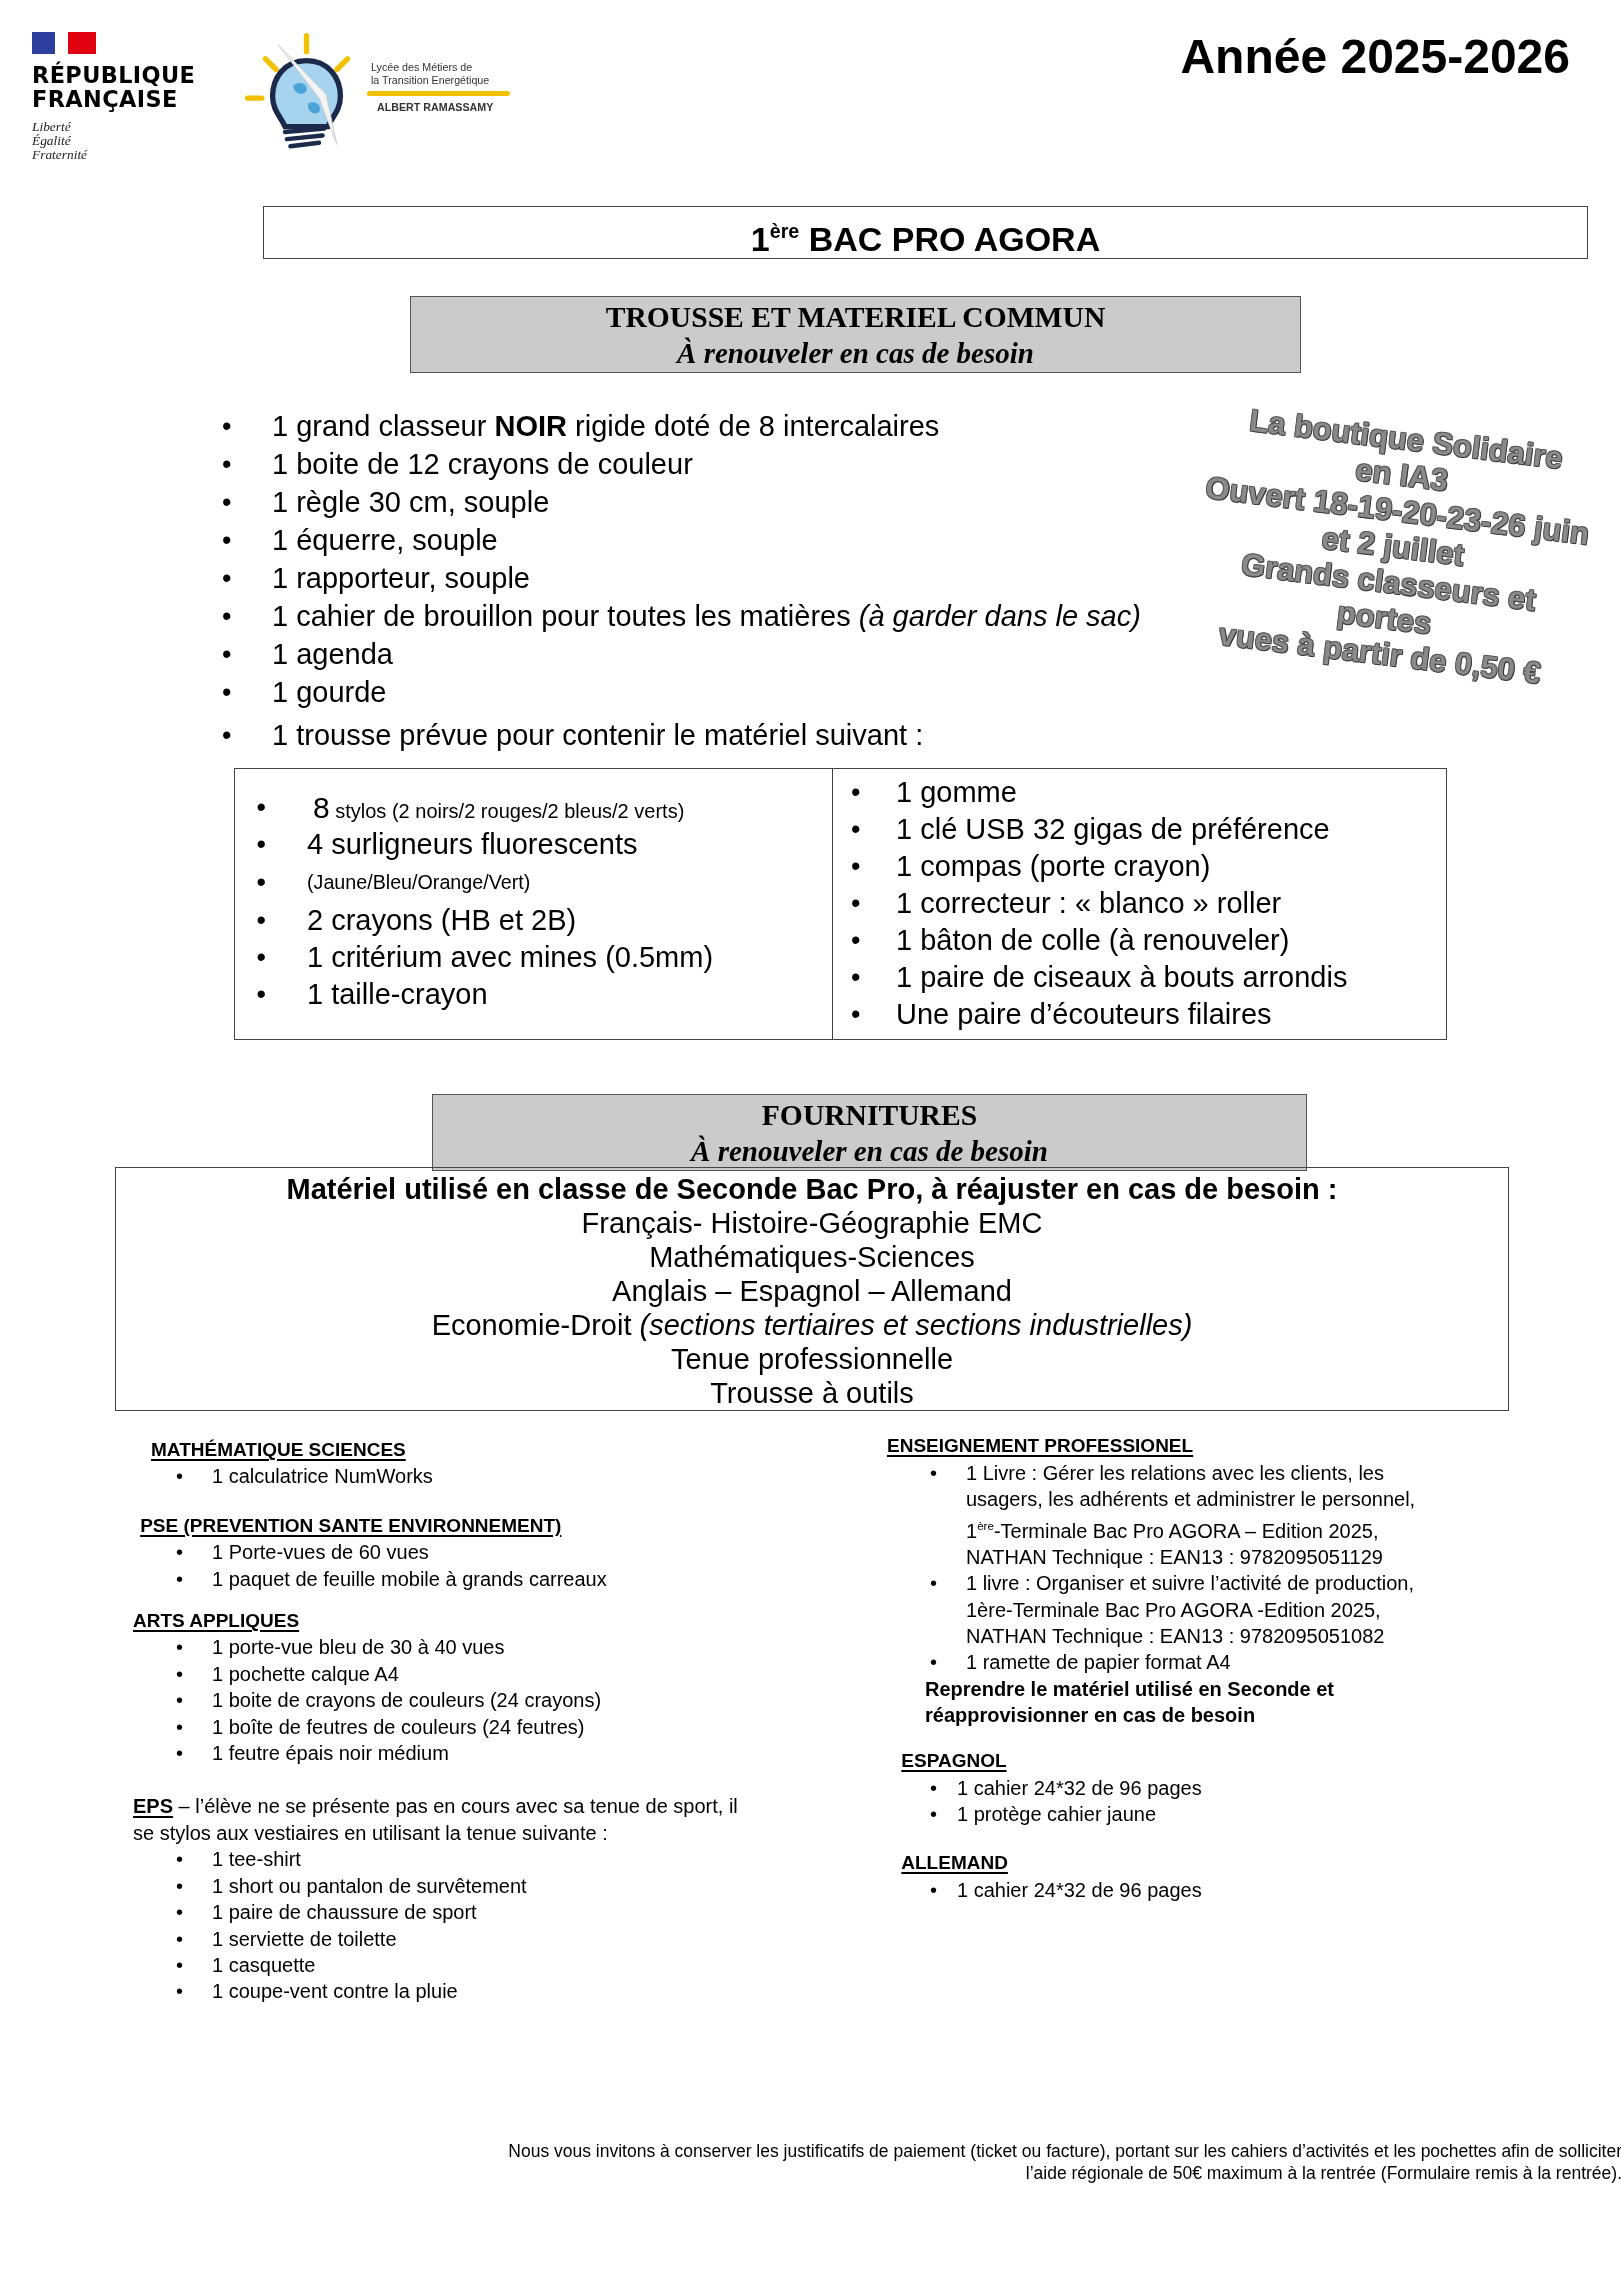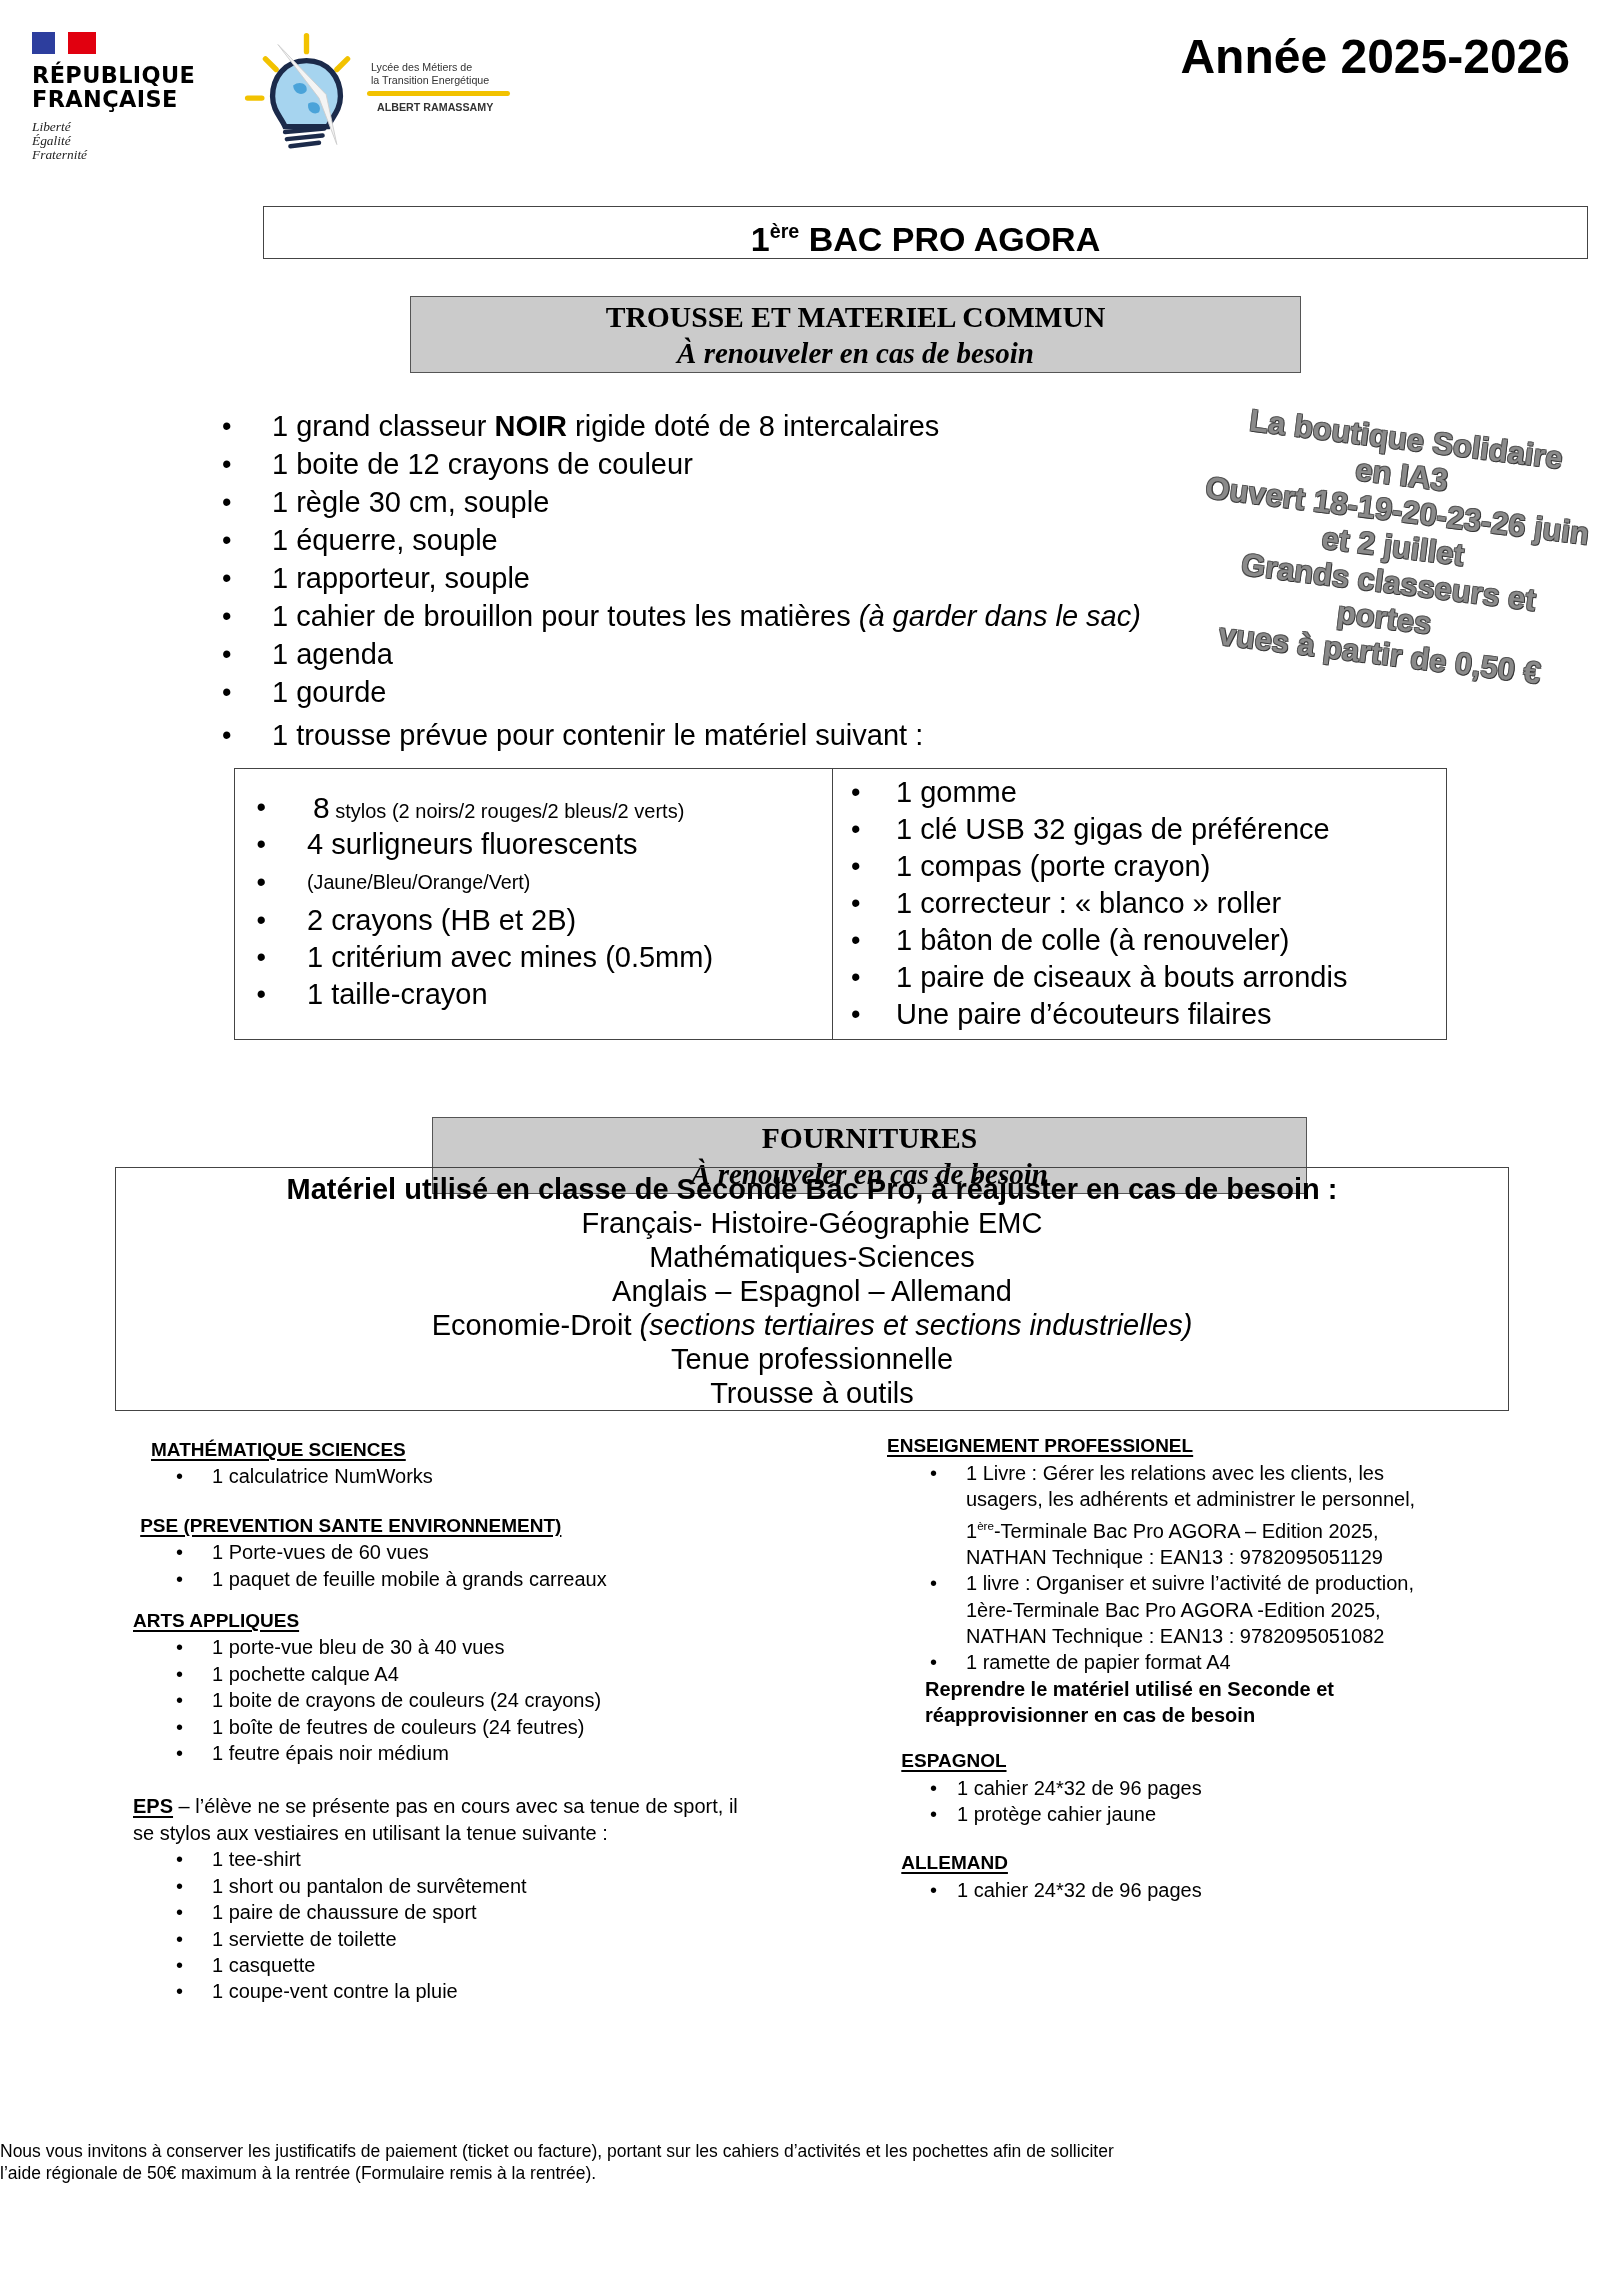--- a/index.html
+++ b/index.html
@@ -26,21 +26,21 @@
 
     
     .class-box { left: 263px; top: 206px; width: 1325px; height: 53px; border: 1.8px solid #444; text-align: center; font-weight: bold; font-size: 34px; line-height: 49px; }
     .class-box sup { font-size: 19.7px; vertical-align: 12.5px; font-weight: bold; }
 
     
     .section-head { background: #cbcbcb; border: 1.8px solid #555; text-align: center; font-family: "Liberation Serif", serif; }
     .section-head .t { font-weight: bold; font-size: 29.6px; line-height: 36px; text-decoration-thickness: 2.7px; text-underline-offset: 4.5px; display: block; padding-top: 2px; }
     .section-head .s { font-style: italic; font-weight: bold; font-size: 29px; line-height: 36px; display: block; }
     .sh1 { left: 410px; top: 296px; width: 891px; height: 77px; }
-    .sh2 { left: 432px; top: 1117px; width: 875px; height: 77px; }
+    .sh2 { left: 432px; top: 1094px; width: 875px; height: 77px; }
 
     
     .main-list { left: 222px; top: 407px; list-style: none; font-size: 29px; }
     .main-list li { position: relative; padding-left: 50px; height: 38px; line-height: 38px; white-space: nowrap; }
     .main-list li:last-child { margin-top: 5.4px; }
     .main-list li::before { content: "\2022"; position: absolute; left: 0; top: 0; font-size: 27px; }
     .main-list b { font-weight: bold; }
     .main-list i { font-style: italic; }
 
     
@@ -79,21 +79,21 @@
     .subj-para .subj-title { font-size: 20px; }
     .note-bold { font-weight: bold; padding-left: 52px; }
 
     .col-left { left: 133px; top: 1437px; width: 716px; }
     .col-right { left: 887px; top: 1437px; width: 627px; }
 
     .gap-s { height: 23px; }
     .gap-m { height: 27px; }
 
     
-    .footer { left: 0; width: 1622px; top: 2140px; text-align: left; font-size: 17.5px; line-height: 22.4px; }
+    .footer { left: 0; width: 1622px; top: 2140px; text-align: right; font-size: 17.5px; line-height: 22.4px; }
   </style>
 </head>
 <body>
 
 <div class="abs rf-logo">
   <div class="rf-flag">
     <span class="b"></span>
       <span class="w"></span>
       <span class="r"></span>
   </div>

